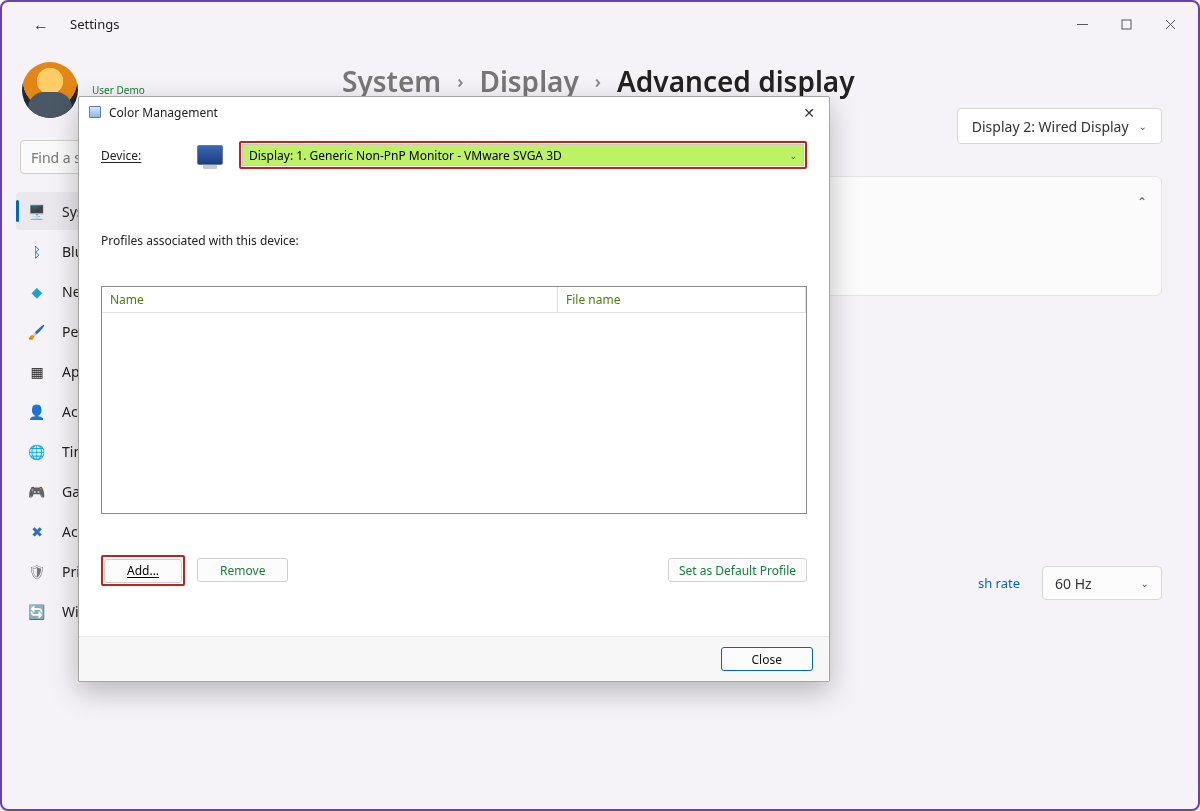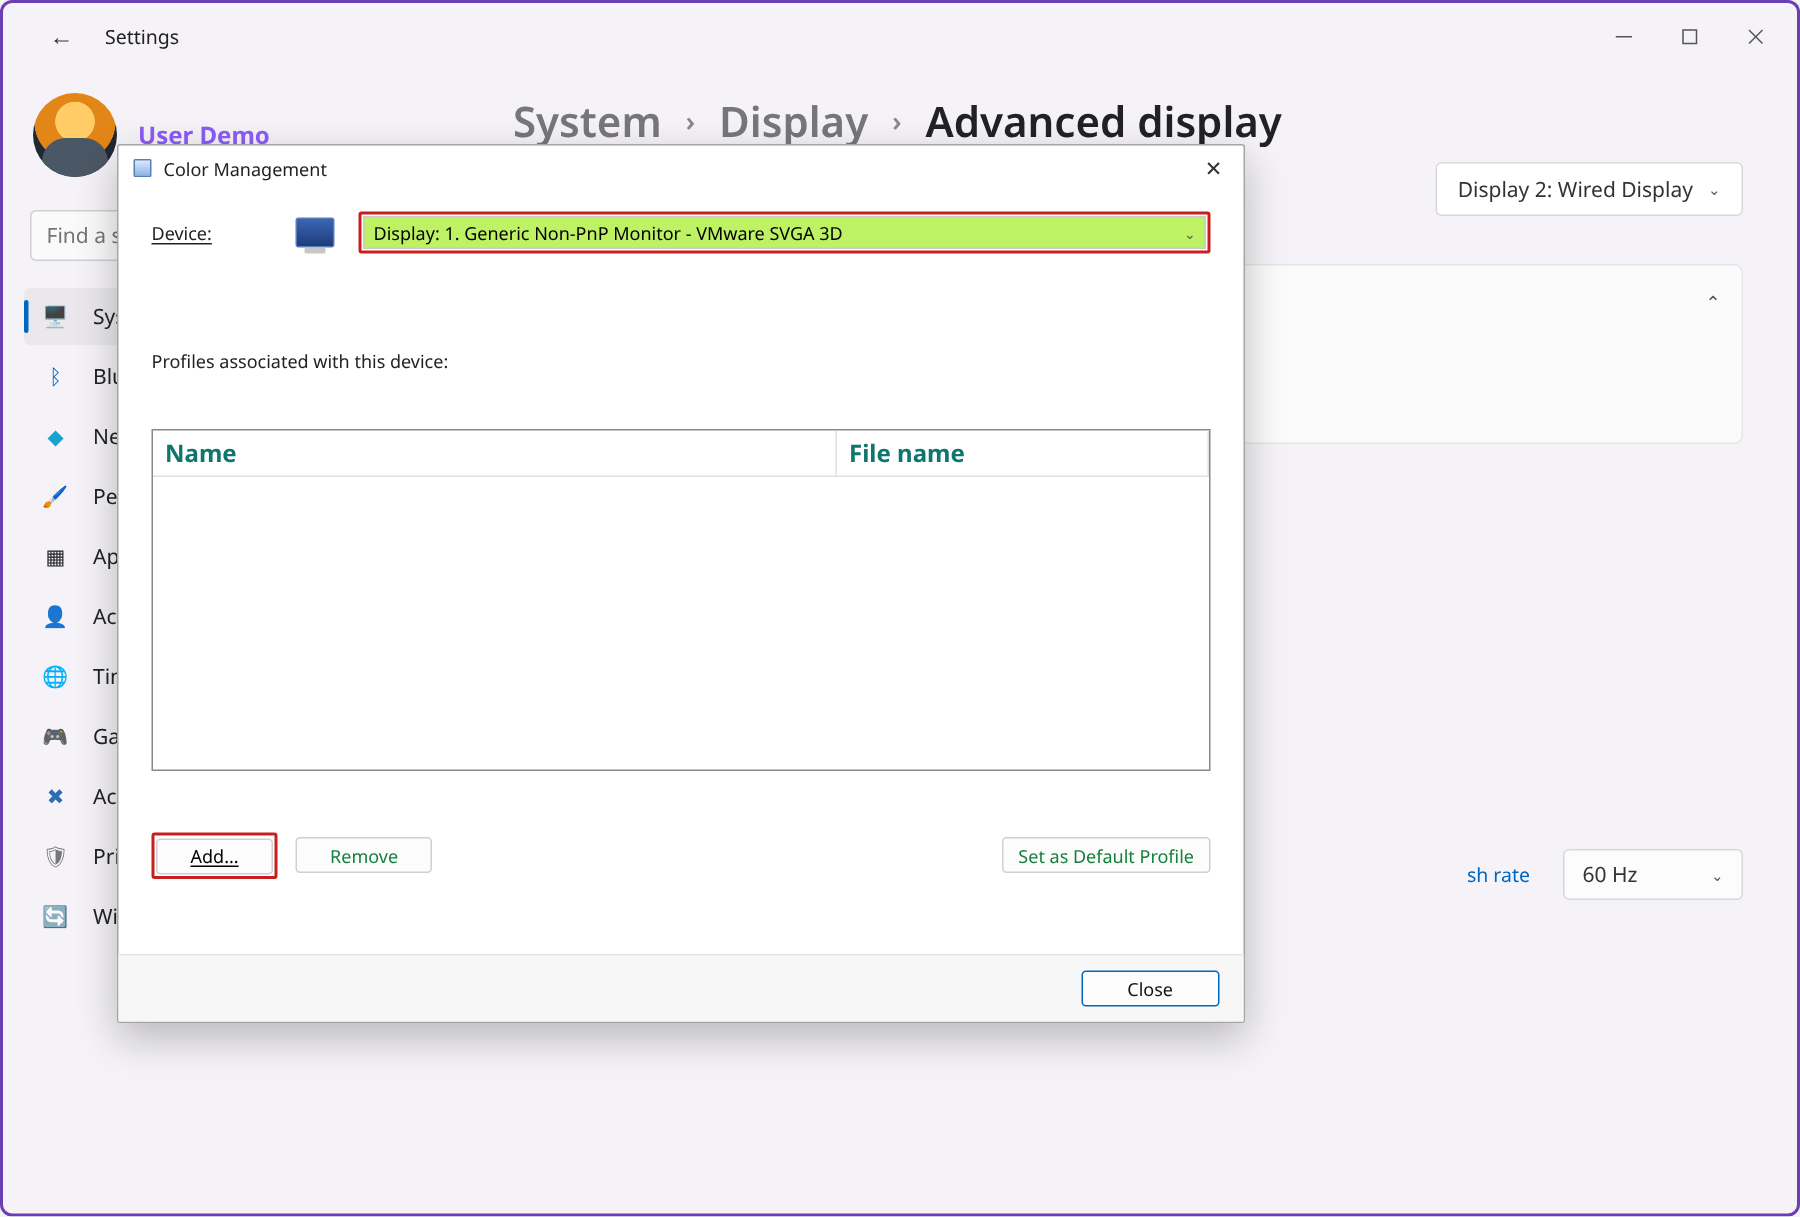--- a/index.html
+++ b/index.html
@@ -13,21 +13,21 @@
 .tb-spacer { flex: 1; }
 .win-btn { width: 44px; height: 30px; display: flex; align-items: center; justify-content: center; color: #555; font-size: 12px; }
 .win-btn svg { width: 11px; height: 11px; }
 
 .body { display: flex; height: calc(100% - 44px); }
 
 .sidebar { width: 300px; padding: 8px 14px 8px 14px; }
 .user-row { display: flex; align-items: center; gap: 14px; padding: 8px 6px 16px 6px; }
 .avatar { width: 56px; height: 56px; border-radius: 50%; background: radial-gradient(circle at 50% 34%, #ffcc66 0 28%, #e38618 29% 58%, #1f2833 59% 100%); position: relative; overflow: hidden; }
 .avatar::after { content:""; position:absolute; left:50%; bottom:-6px; transform:translateX(-50%); width:44px; height:32px; background:#4a5765; border-radius:16px 16px 0 0; }
-.user-name { font-size: 16px; font-weight: 700; color: #8b5cf6; }
+.user-name { font-size: 10px; font-weight: 400; color: #15803d; }
 
 .search { margin: 6px 4px 18px 4px; position: relative; }
 .search input { width: 100%; height: 34px; border: 1px solid #cfcfcf; border-radius: 4px; background: #fafafa; padding: 0 10px; font-size: 14px; color: #444; }
 
 .nav { display: flex; flex-direction: column; gap: 2px; }
 .nav-item { display: flex; align-items: center; gap: 16px; height: 38px; padding: 0 12px; border-radius: 4px; font-size: 14px; color: #222; position: relative; }
 .nav-item.active { background: #eae8ed; }
 .nav-item.active::before { content: ""; position: absolute; left: 0; top: 8px; bottom: 8px; width: 3px; background: #0067c0; border-radius: 3px; }
 .nav-ico { width: 18px; height: 18px; display: inline-flex; align-items: center; justify-content: center; font-size: 14px; }
 
@@ -70,21 +70,21 @@
 .device-select .dd { font-size: 9px; color: #555; }
 
 .use-row { display:flex; align-items:center; justify-content: space-between; margin-top: 6px; }
 .use-wrap { display:flex; align-items:center; gap:6px; border: 2px solid #c5201e; border-radius: 2px; padding: 4px 8px; margin-left: 124px; }
 .use-wrap input[type=checkbox] { width:14px; height:14px; accent-color:#0067c0; }
 .use-wrap label { font-size: 12px; color:#222; border: 1px dotted #222; padding: 0 2px; }
 .id-btn, .std-btn { border: 1px solid #cfcfcf; background:#fcfcfc; border-radius: 3px; font-size: 12px; color:#222; height: 24px; padding: 0 26px; }
 
 .profiles-label { margin-top: 32px; font-size: 12px; color:#222; }
 .profiles-box { margin-top: 6px; border: 1px solid #898989; height: 228px; display:flex; }
-.ph-head { display:flex; font-size: 16px; color:#0f766e;font-weight:bold; }
+.ph-head { display:flex; font-size: 12px; color:#4d7c0f; }
 .ph-col { padding: 4px 8px; border-right: 1px solid #e0e0e0; border-bottom: 1px solid #e0e0e0; }
 .ph-name { width: 456px; }
 .ph-file { flex:1; }
 .phw { display:flex; flex-direction:column; width:100%; }
 
 .actions-row { display:flex; align-items:center; gap: 12px; margin-top: 10px; }
 .add-btn { border: 2px solid #c5201e; border-radius:2px; padding:1px; }
 .add-btn-inner, .rm-btn, .def-btn, .profiles-btn, .close-btn { border: 1px solid #cfcfcf; background:#fcfcfc; border-radius:3px; font-size:12px; height: 24px; padding: 0 22px; display:inline-flex; align-items:center; justify-content:center; }
 .add-btn-inner span { text-decoration: underline; text-underline-offset: 2px; }
 .rm-btn { color:#8a8a8a; }

